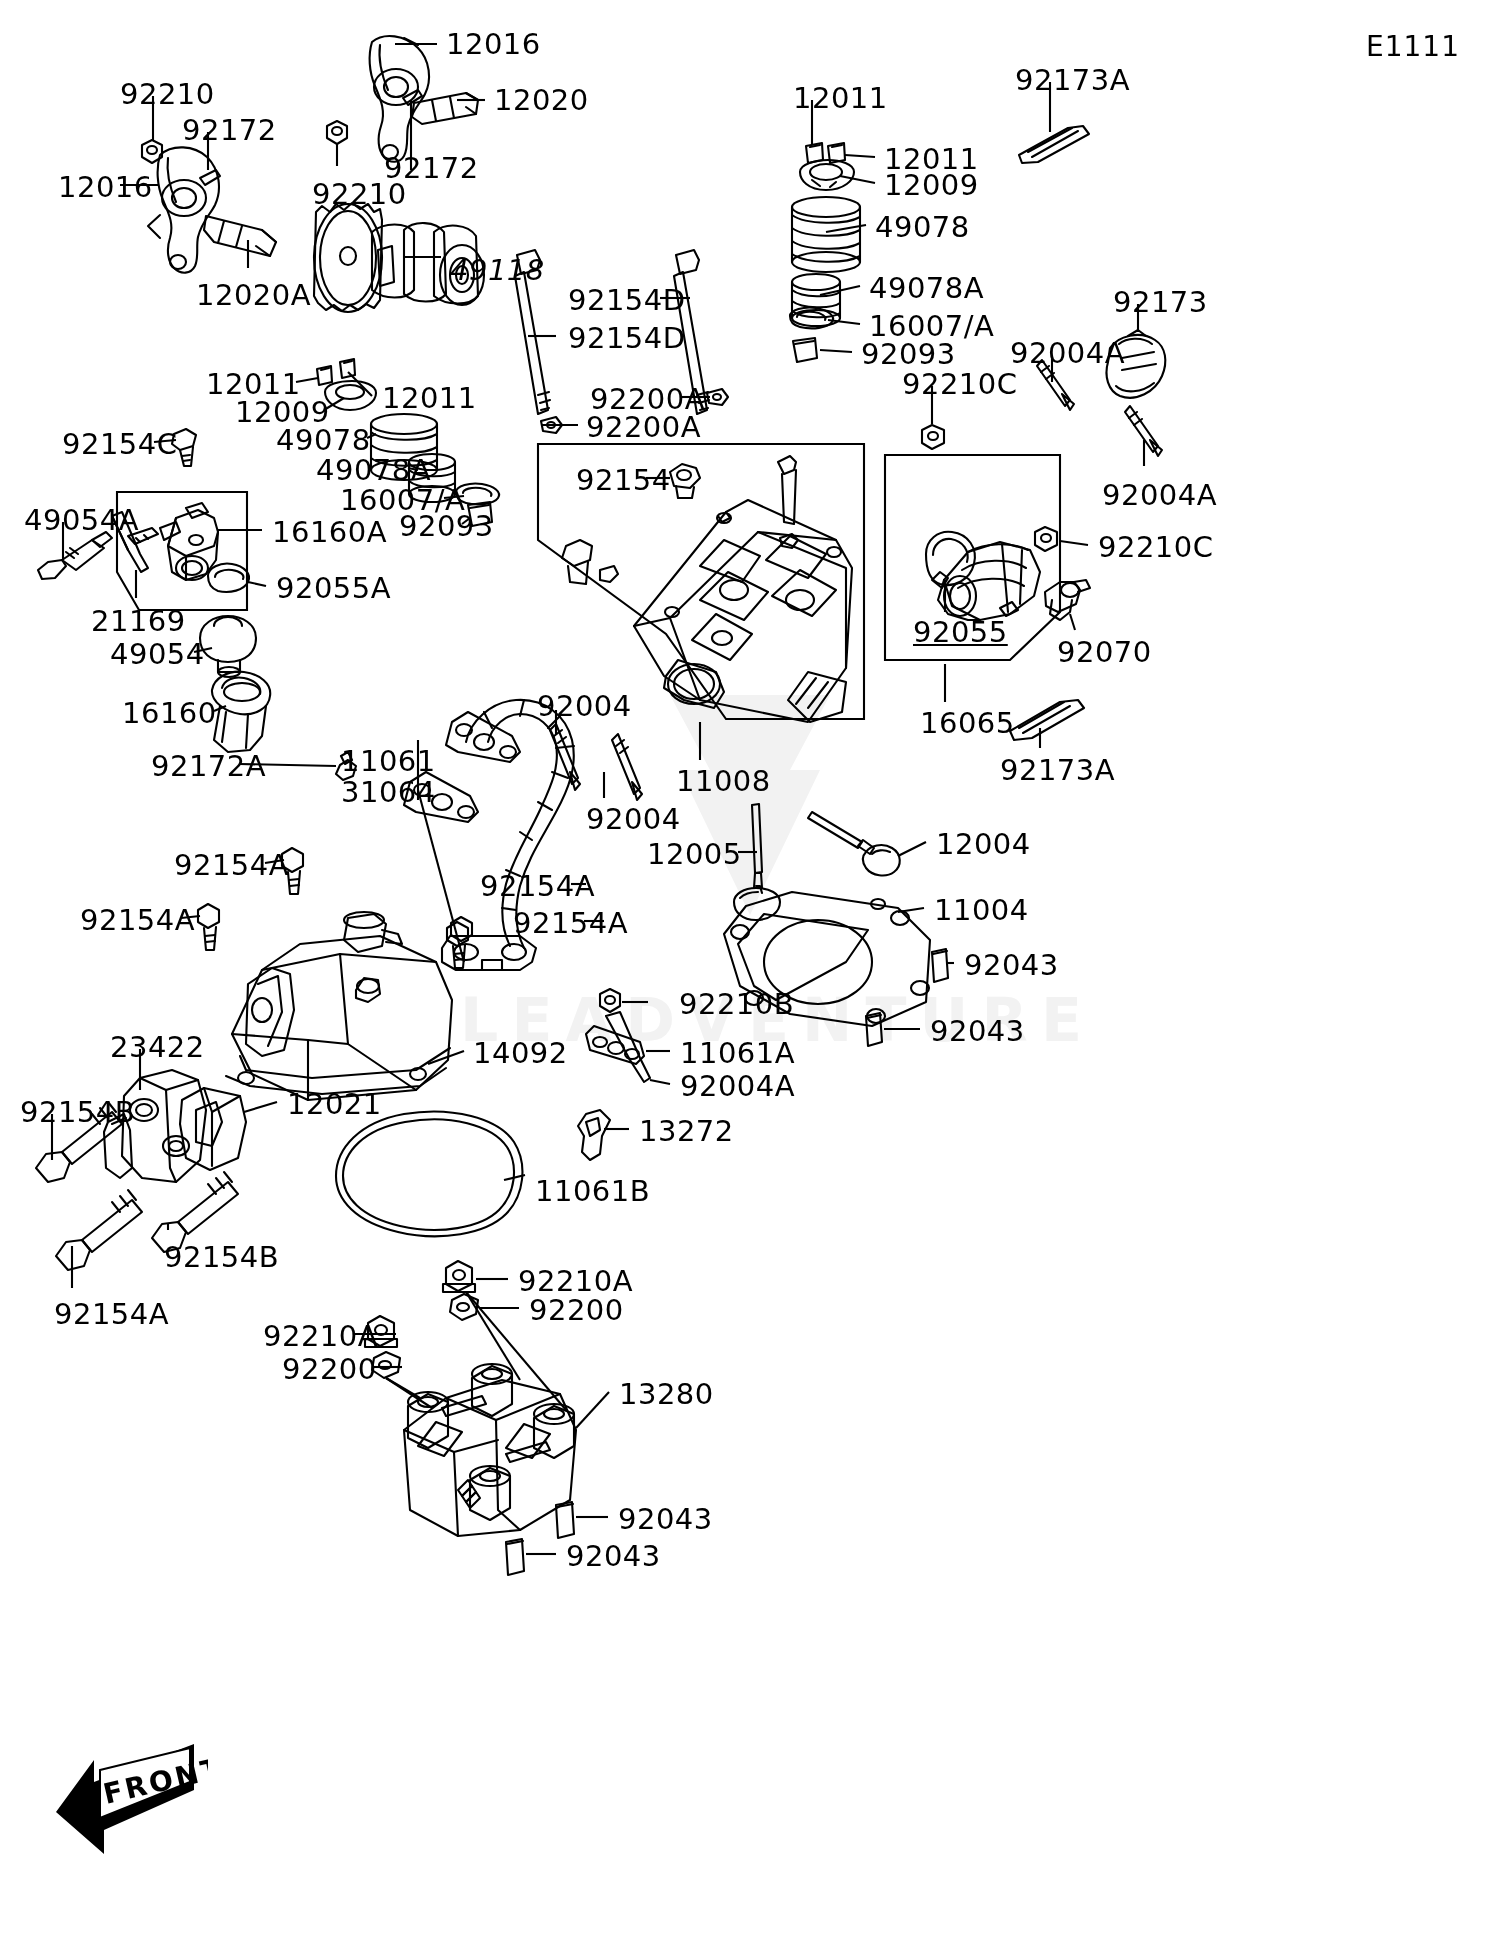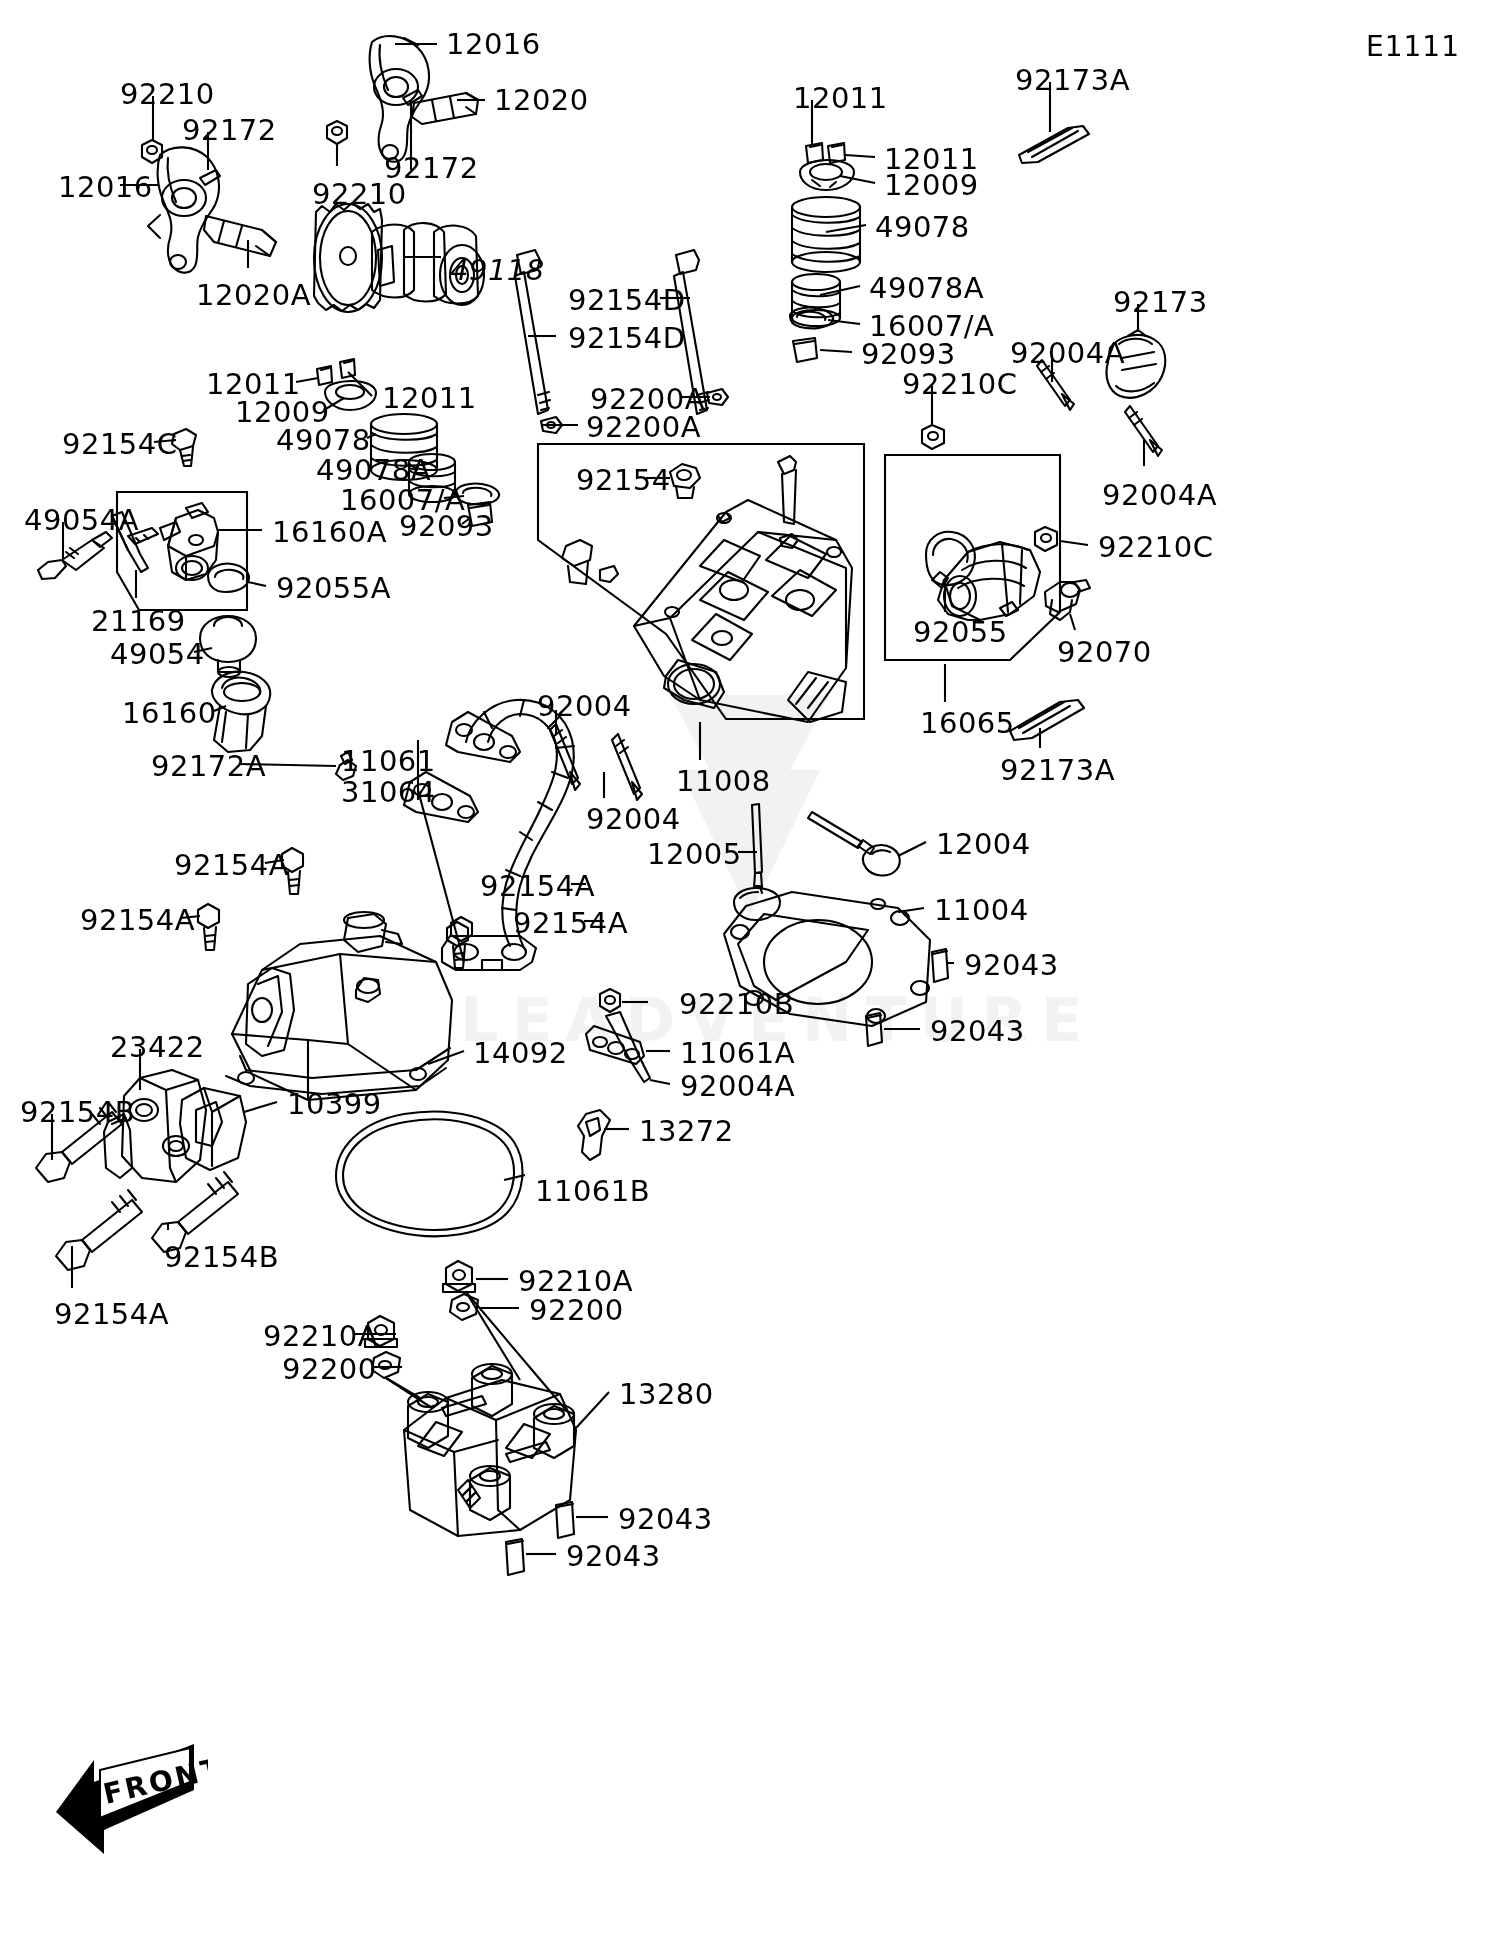--- a/index.html
+++ b/index.html
@@ -779,21 +779,21 @@
       <div class="lbl" style="left: 316px; top: 456px;">49078A</div>
       <div class="lbl" style="left: 576px; top: 466px;">92154</div>
       <div class="lbl" style="left: 340px; top: 486px;">16007/A</div>
       <div class="lbl" style="left: 1102px; top: 481px;">92004A</div>
       <div class="lbl" style="left: 24px; top: 506px;">49054A</div>
       <div class="lbl" style="left: 399px; top: 512px;">92093</div>
       <div class="lbl" style="left: 272px; top: 518px;">16160A</div>
       <div class="lbl" style="left: 1098px; top: 533px;">92210C</div>
       <div class="lbl" style="left: 276px; top: 574px;">92055A</div>
       <div class="lbl" style="left: 91px; top: 607px;">21169</div>
-      <div class="lbl" style="left: 913px; top: 618px;">92055</div>
+      <div class="lbl" style="left: 913px; top: 618px; text-decoration: underline;">92055</div>
       <div class="lbl" style="left: 110px; top: 640px;">49054</div>
       <div class="lbl" style="left: 1057px; top: 638px;">92070</div>
       <div class="lbl" style="left: 122px; top: 699px;">16160</div>
       <div class="lbl" style="left: 537px; top: 692px;">92004</div>
       <div class="lbl" style="left: 920px; top: 709px;">16065</div>
       <div class="lbl" style="left: 341px; top: 747px;">11061</div>
       <div class="lbl" style="left: 151px; top: 752px;">92172A</div>
       <div class="lbl" style="left: 1000px; top: 756px;">92173A</div>
       <div class="lbl" style="left: 676px; top: 767px;">11008</div>
       <div class="lbl" style="left: 341px; top: 778px;">31064</div>
@@ -805,21 +805,21 @@
       <div class="lbl" style="left: 934px; top: 896px;">11004</div>
       <div class="lbl" style="left: 80px; top: 906px;">92154A</div>
       <div class="lbl" style="left: 513px; top: 909px;">92154A</div>
       <div class="lbl" style="left: 964px; top: 951px;">92043</div>
       <div class="lbl" style="left: 679px; top: 990px;">92210B</div>
       <div class="lbl" style="left: 930px; top: 1017px;">92043</div>
       <div class="lbl" style="left: 110px; top: 1033px;">23422</div>
       <div class="lbl" style="left: 473px; top: 1039px;">14092</div>
       <div class="lbl" style="left: 680px; top: 1039px;">11061A</div>
       <div class="lbl" style="left: 680px; top: 1072px;">92004A</div>
-      <div class="lbl" style="left: 287px; top: 1090px;">10399</div>
+      <div class="lbl" style="left: 287px; top: 1090px;">12021</div>
       <div class="lbl" style="left: 20px; top: 1098px;">92154B</div>
       <div class="lbl" style="left: 639px; top: 1117px;">13272</div>
       <div class="lbl" style="left: 535px; top: 1177px;">11061B</div>
       <div class="lbl" style="left: 164px; top: 1243px;">92154B</div>
       <div class="lbl" style="left: 518px; top: 1267px;">92210A</div>
       <div class="lbl" style="left: 529px; top: 1296px;">92200</div>
       <div class="lbl" style="left: 54px; top: 1300px;">92154A</div>
       <div class="lbl" style="left: 263px; top: 1322px;">92210A</div>
       <div class="lbl" style="left: 282px; top: 1355px;">92200</div>
       <div class="lbl" style="left: 619px; top: 1380px;">13280</div>

